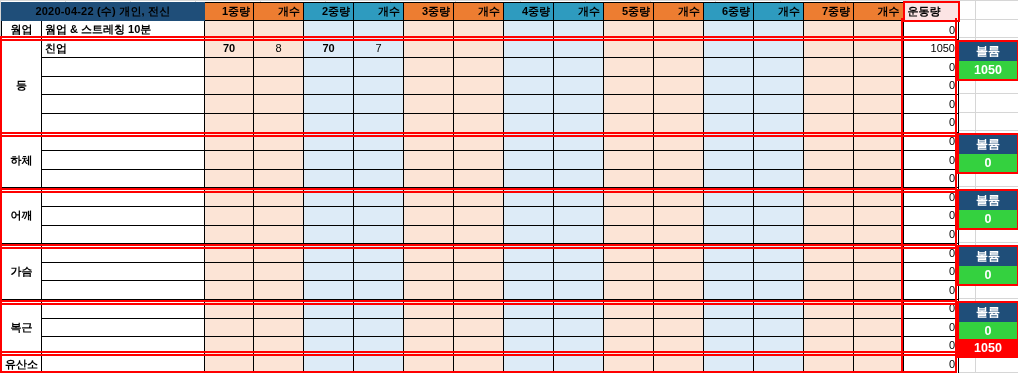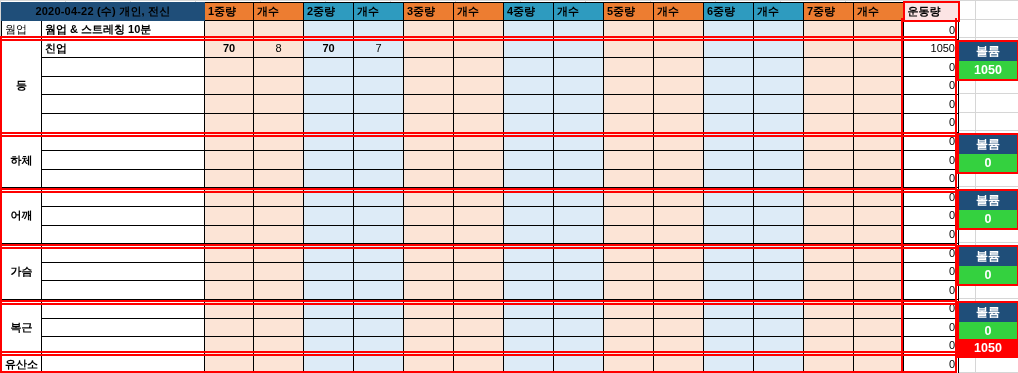--- a/index.html
+++ b/index.html
@@ -52,41 +52,41 @@
     font-weight: bold;
     font-size: 14px;
     text-align: center;
     letter-spacing: .2px;
     border: 1px solid #1F4E79 !important;
   }
   .hdr {
     color: #000000;
     font-weight: bold;
     font-size: 11.5px;
-    text-align: left;
+    text-align: right;
   }
   .hdr-orange { background: #ED7D31; }
   .hdr-blue   { background: #2E9BBF; }
   .hdr-vol {
     background: #FCE4E4;
     font-weight: bold;
     font-size: 11.5px;
     border: 2px solid #FF0000 !important;
   }
 
   
   .cat {
     text-align: center;
     font-weight: bold;
     font-size: 11.5px;
     background: #ffffff;
   }
   .warm-label {
-    text-align: left;
-    font-weight: normal;
+    text-align: center;
+    font-weight: bold;
     font-size: 11.5px;
     background: #ffffff;
   }
   .name {
     text-align: left;
     font-weight: bold;
     font-size: 11.5px;
     background: #ffffff;
   }
   .c-peach { background: #FCE4D6; text-align: center; font-weight: bold; }

